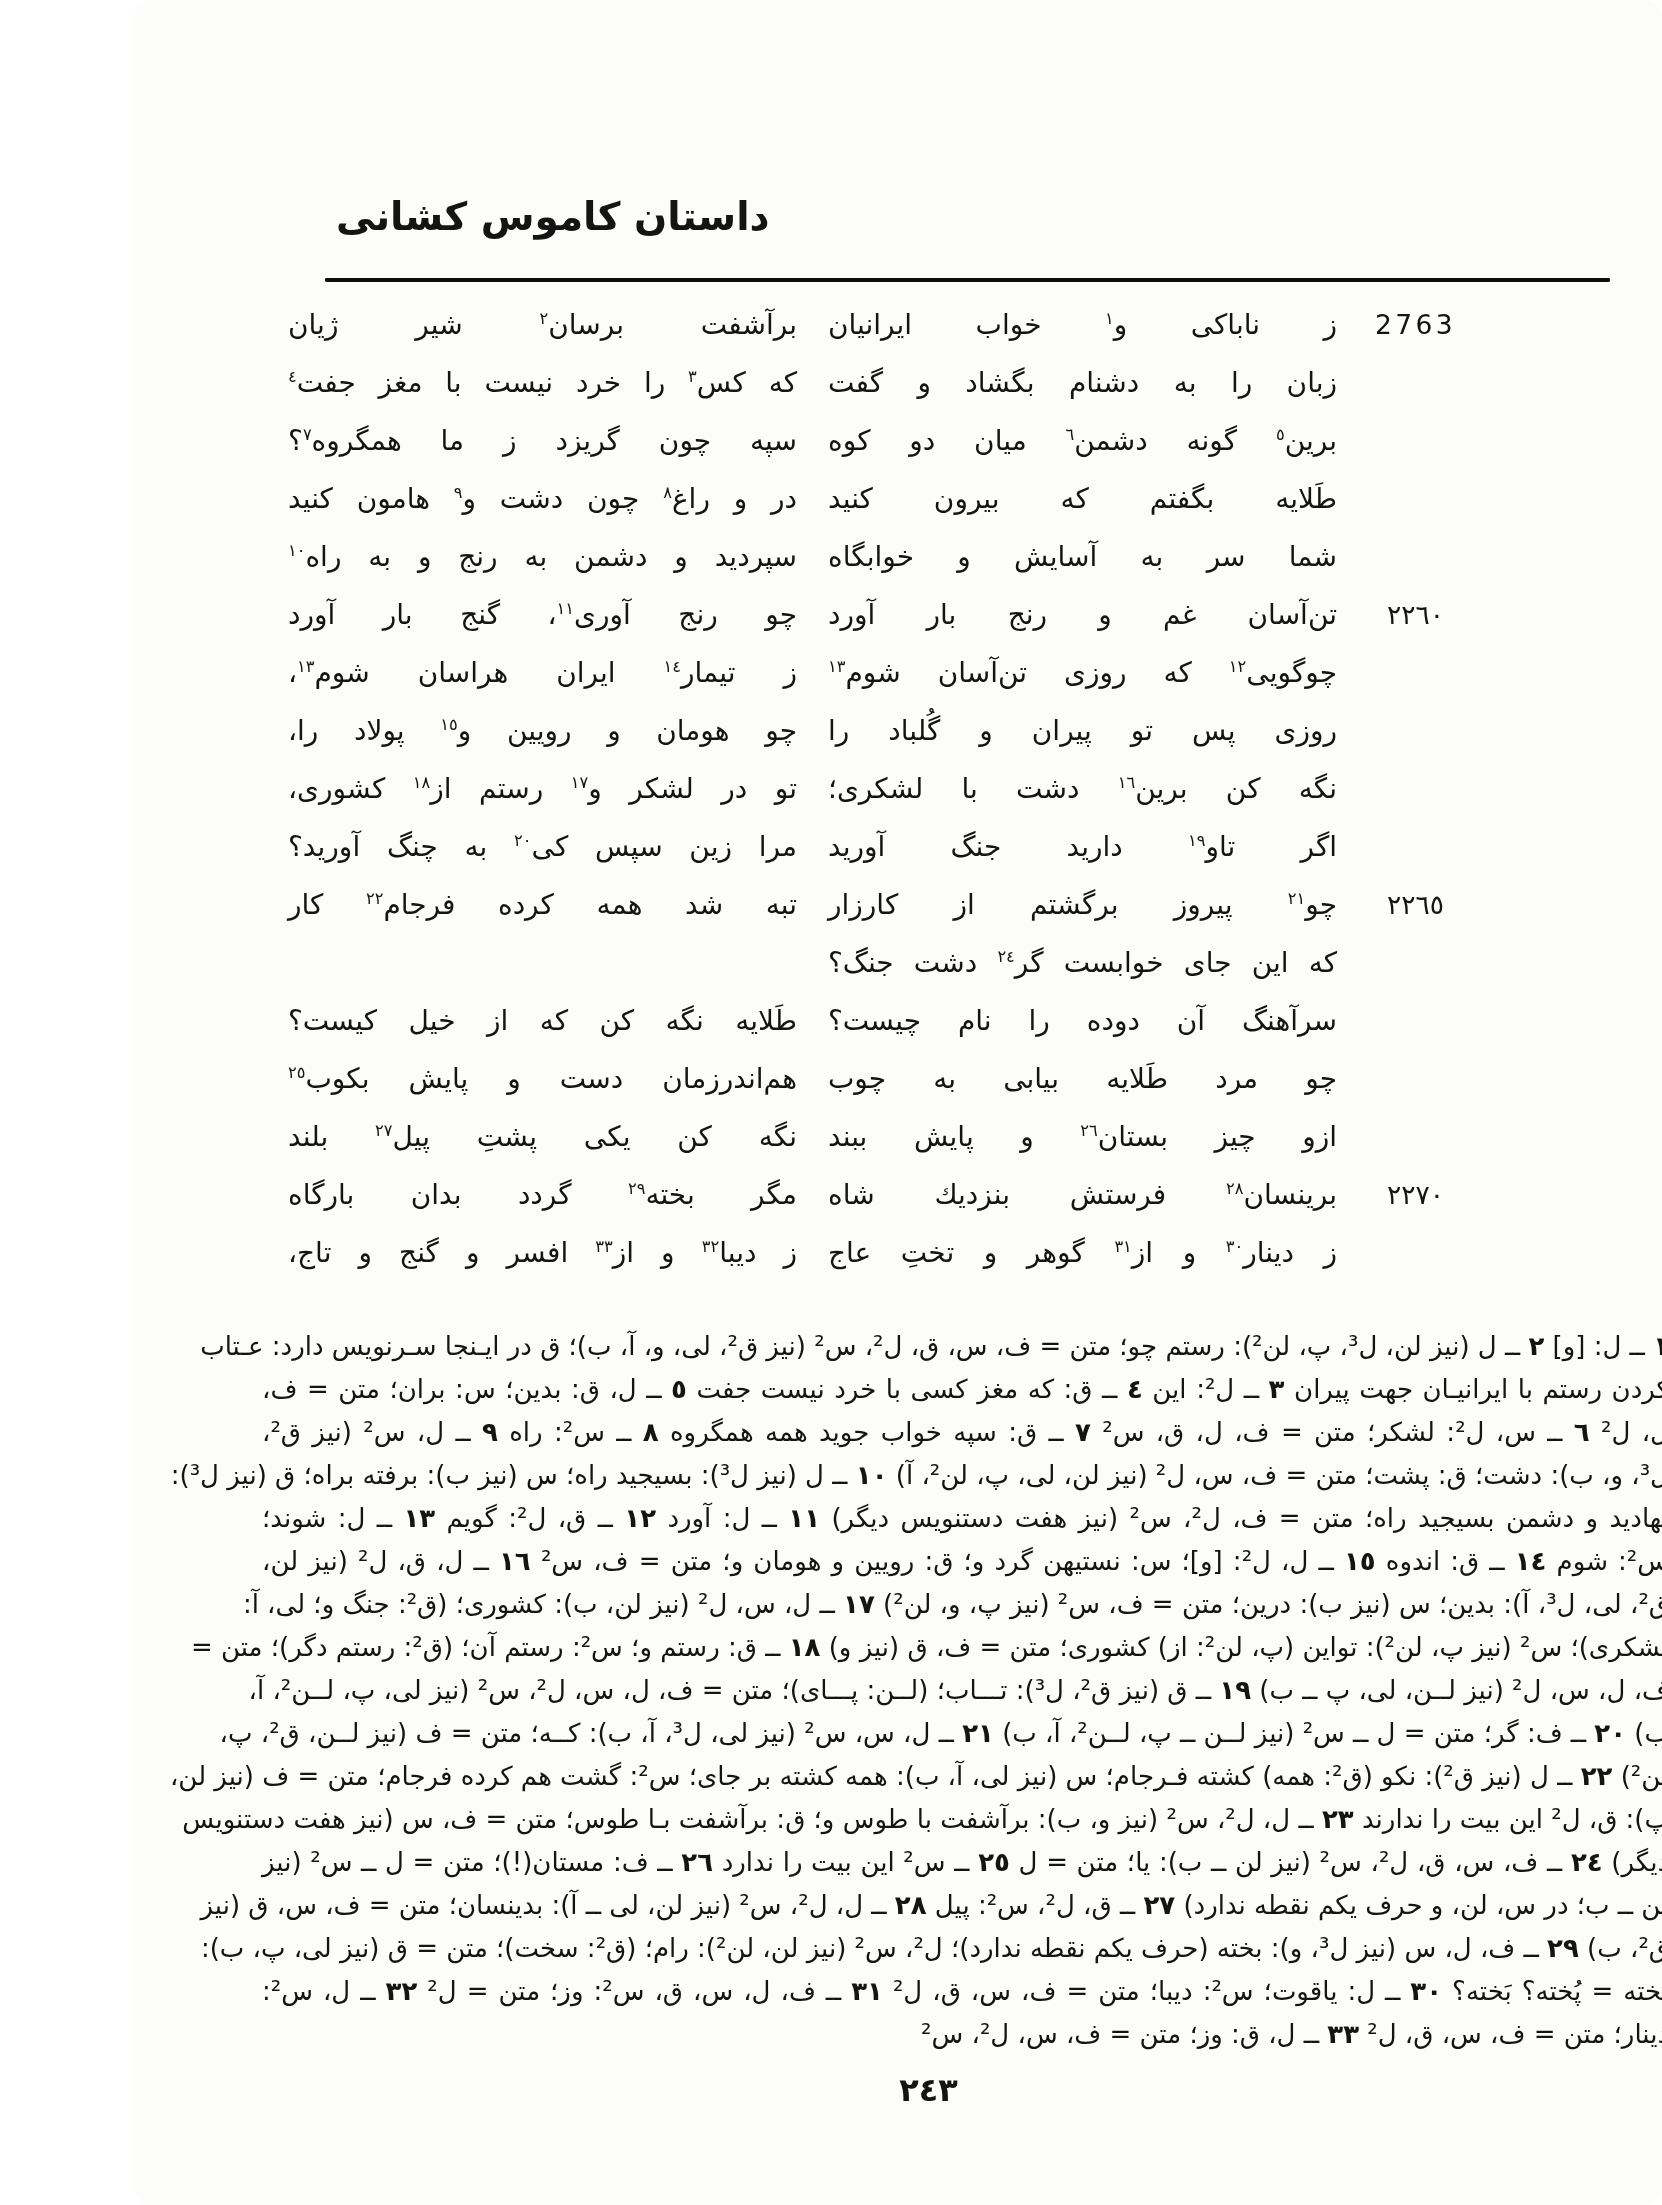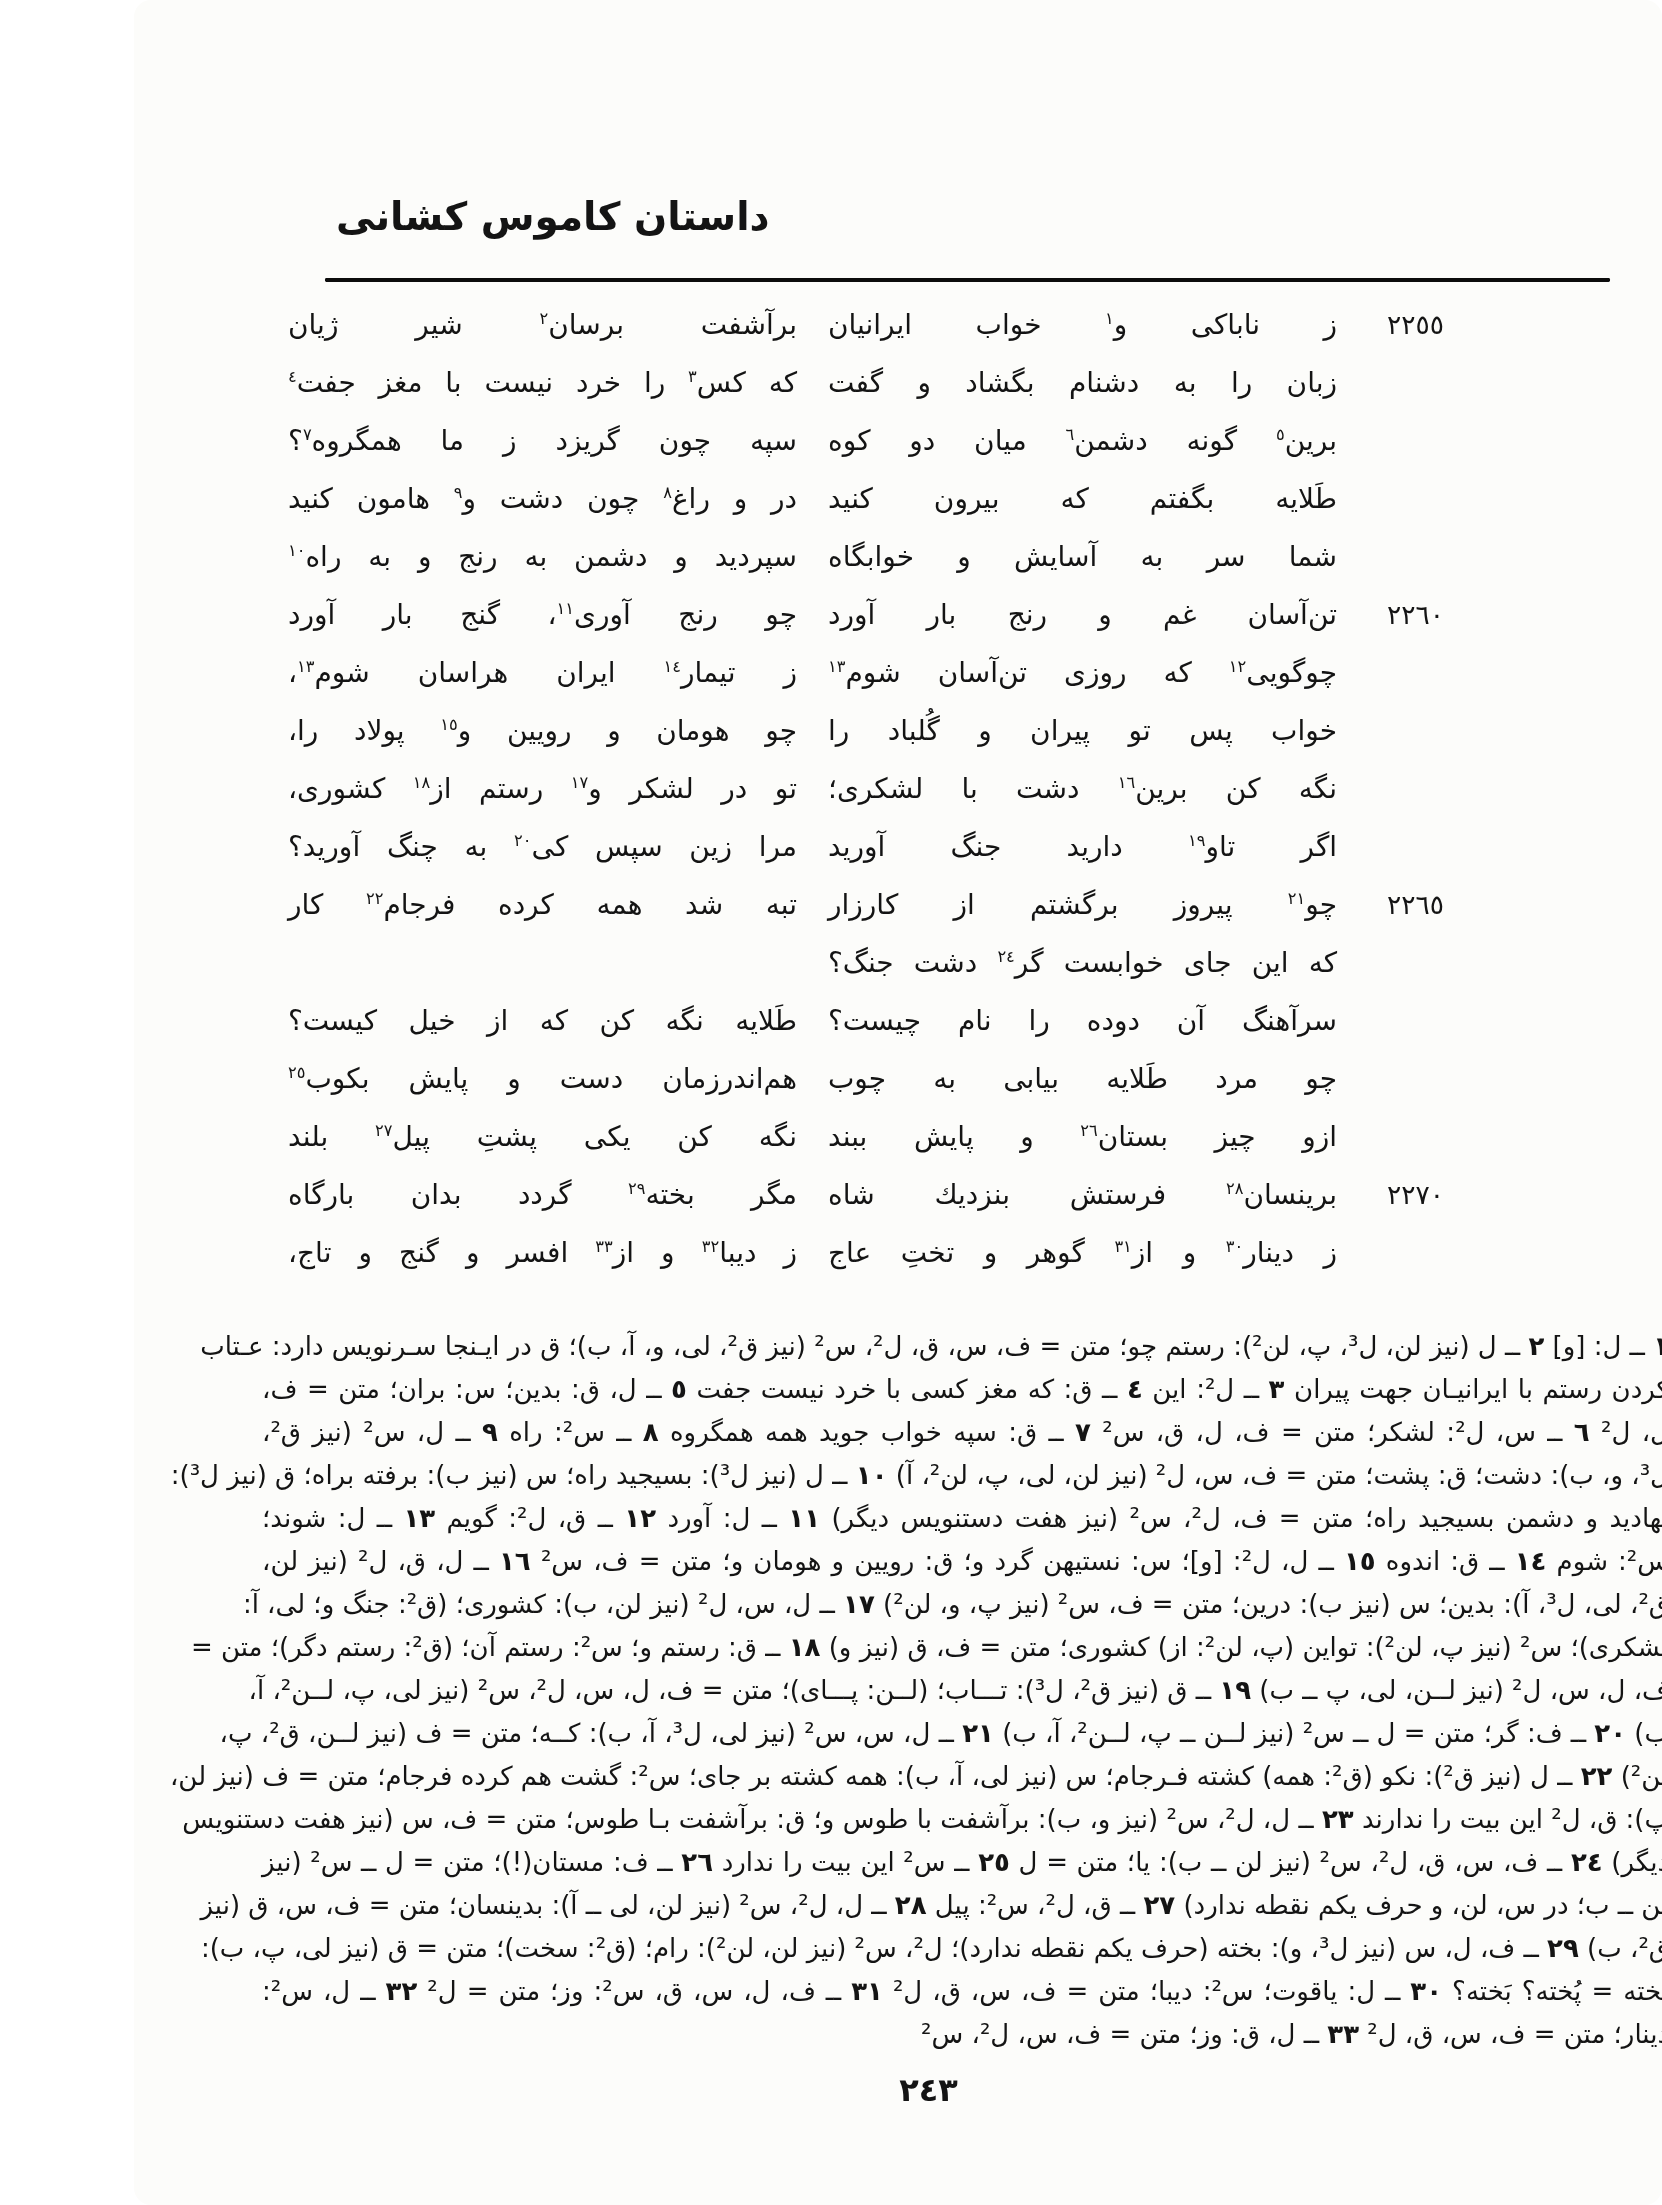--- a/index.html
+++ b/index.html
@@ -73,21 +73,21 @@
 </head>
 <body>
 
 <div class="page">
 
   <div class="header-title">داستان كاموس كشانى</div>
   <div class="header-rule"></div>
 
   <div class="verses">
     <div class="vrow">
-      <span class="vnum">٢٢٥٥</span>
+      <span class="vnum">2763</span>
       <span class="hemi">ز ناباكى و<sup>١</sup> خواب ايرانيان</span>
       <span class="hemi">برآشفت برسان<sup>٢</sup> شير ژيان</span>
     </div>
     <div class="vrow">
       <span class="vnum"></span>
       <span class="hemi">زبان را به دشنام بگشاد و گفت</span>
       <span class="hemi">كه كس<sup>٣</sup> را خرد نيست با مغز جفت<sup>٤</sup></span>
     </div>
     <div class="vrow">
       <span class="vnum"></span>
@@ -109,21 +109,21 @@
       <span class="hemi">تن‌آسان غم و رنج بار آورد</span>
       <span class="hemi">چو رنج آورى<sup>١١</sup>، گنج بار آورد</span>
     </div>
     <div class="vrow">
       <span class="vnum"></span>
       <span class="hemi">چوگويى<sup>١٢</sup> كه روزى تن‌آسان شوم<sup>١٣</sup></span>
       <span class="hemi">ز تيمار<sup>١٤</sup> ايران هراسان شوم<sup>١٣</sup>،</span>
     </div>
     <div class="vrow">
       <span class="vnum"></span>
-      <span class="hemi">خواب پس تو پيران و گُلباد را</span>
+      <span class="hemi">روزى پس تو پيران و گُلباد را</span>
       <span class="hemi">چو هومان و رويين و<sup>١٥</sup> پولاد را،</span>
     </div>
     <div class="vrow">
       <span class="vnum"></span>
       <span class="hemi">نگه كن برين<sup>١٦</sup> دشت با لشكرى؛</span>
       <span class="hemi">تو در لشكر و<sup>١٧</sup> رستم از<sup>١٨</sup> كشورى،</span>
     </div>
     <div class="vrow">
       <span class="vnum"></span>
       <span class="hemi">اگر تاو<sup>١٩</sup> داريد جنگ آوريد</span>

